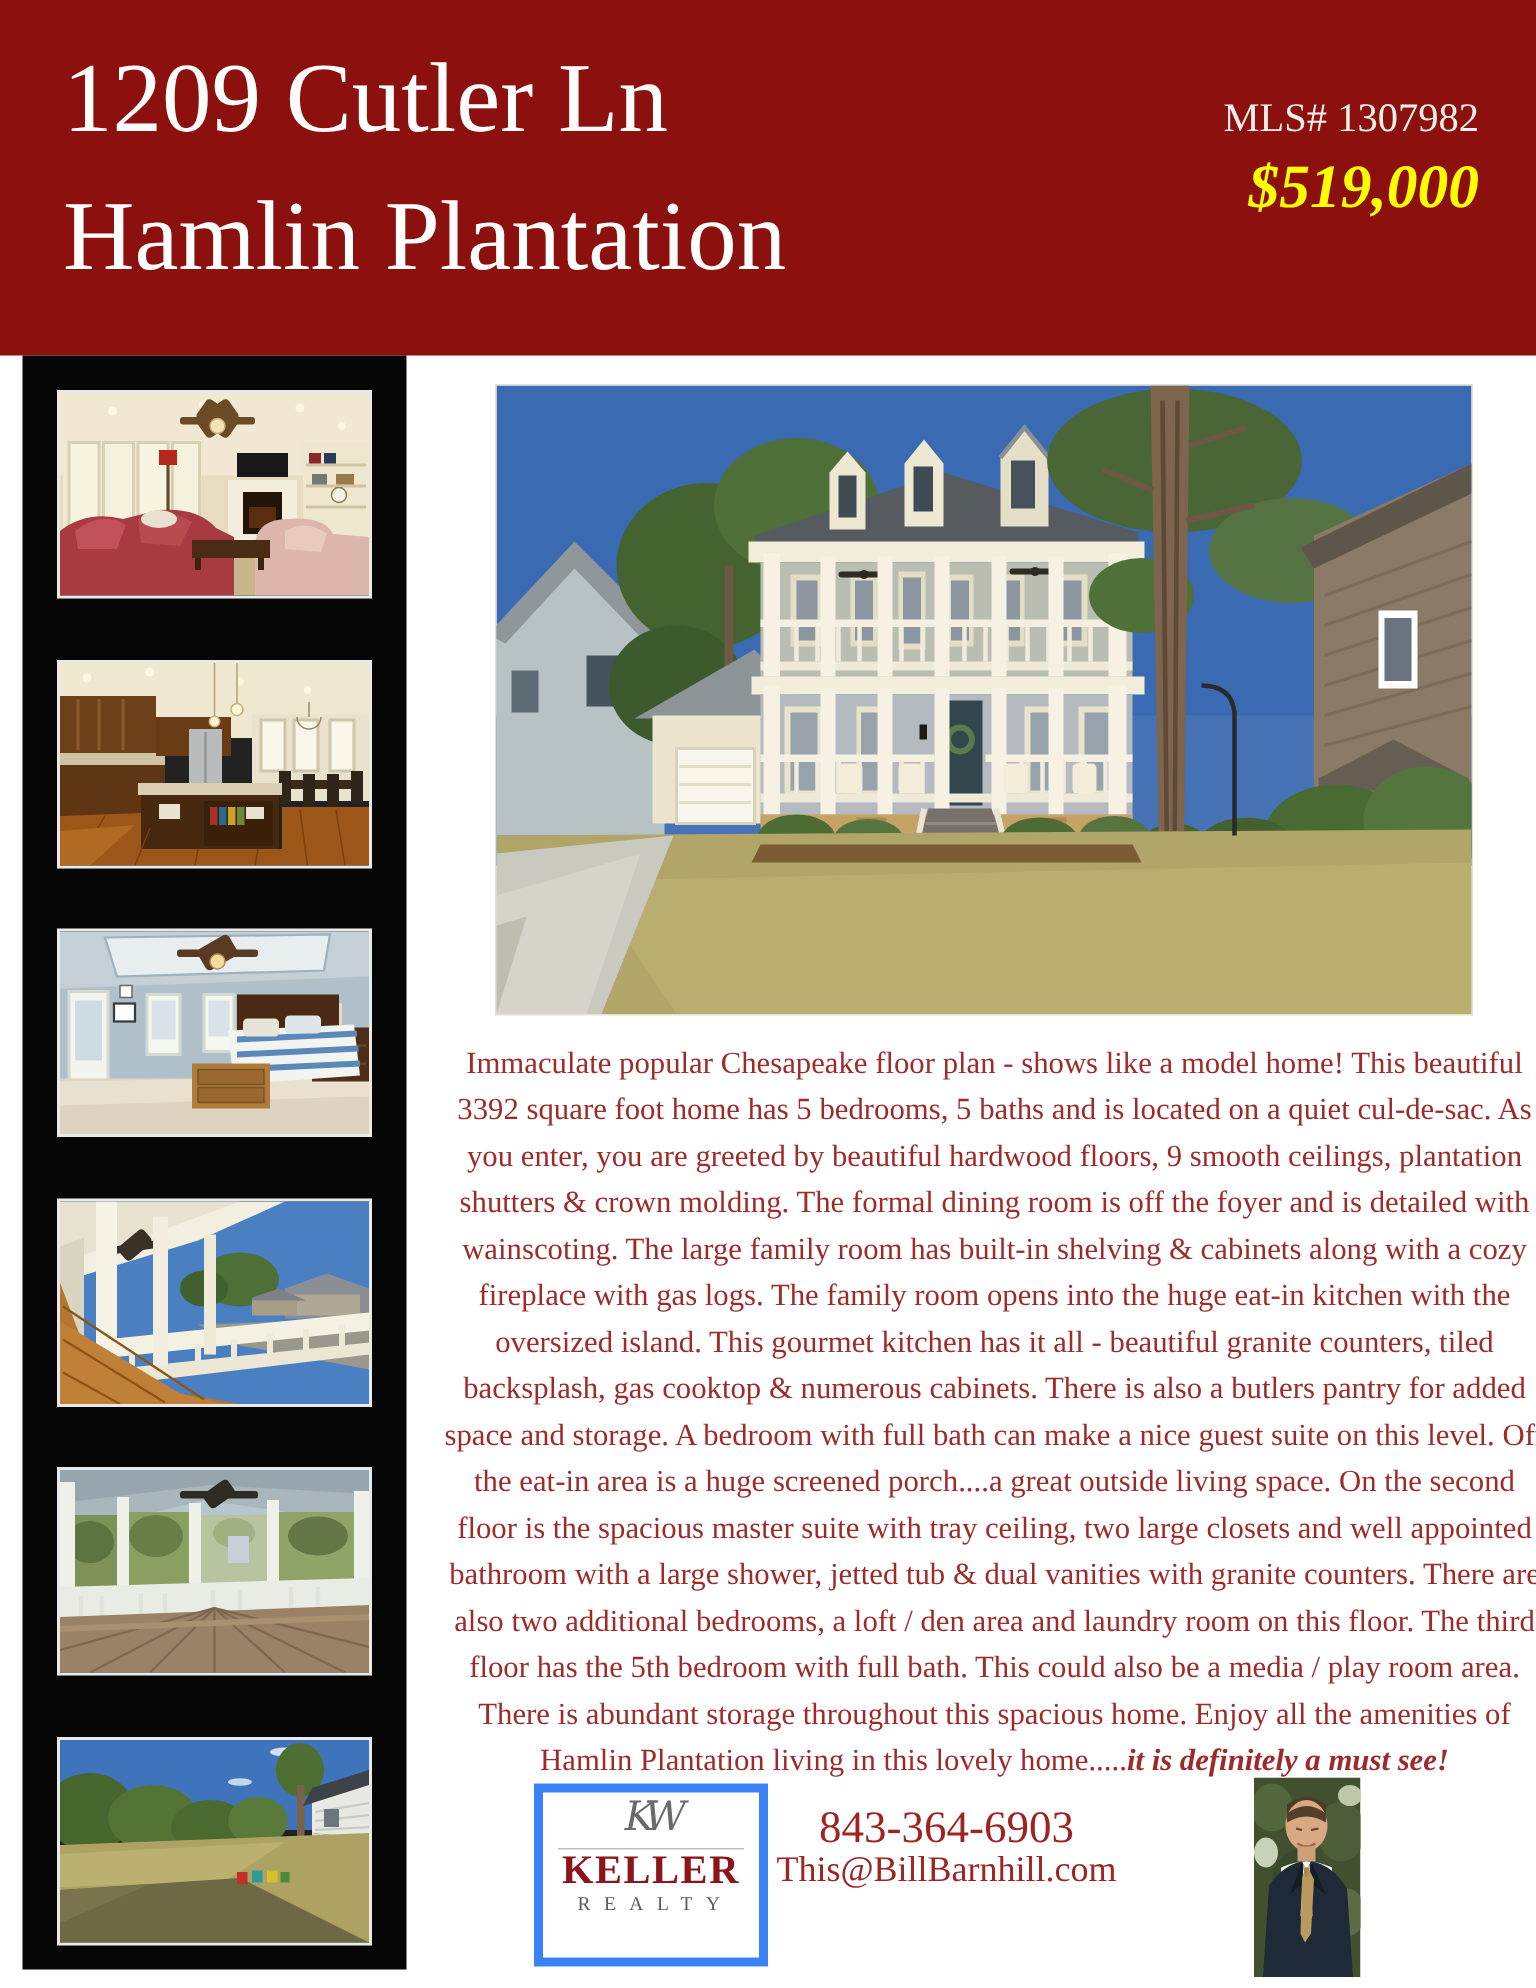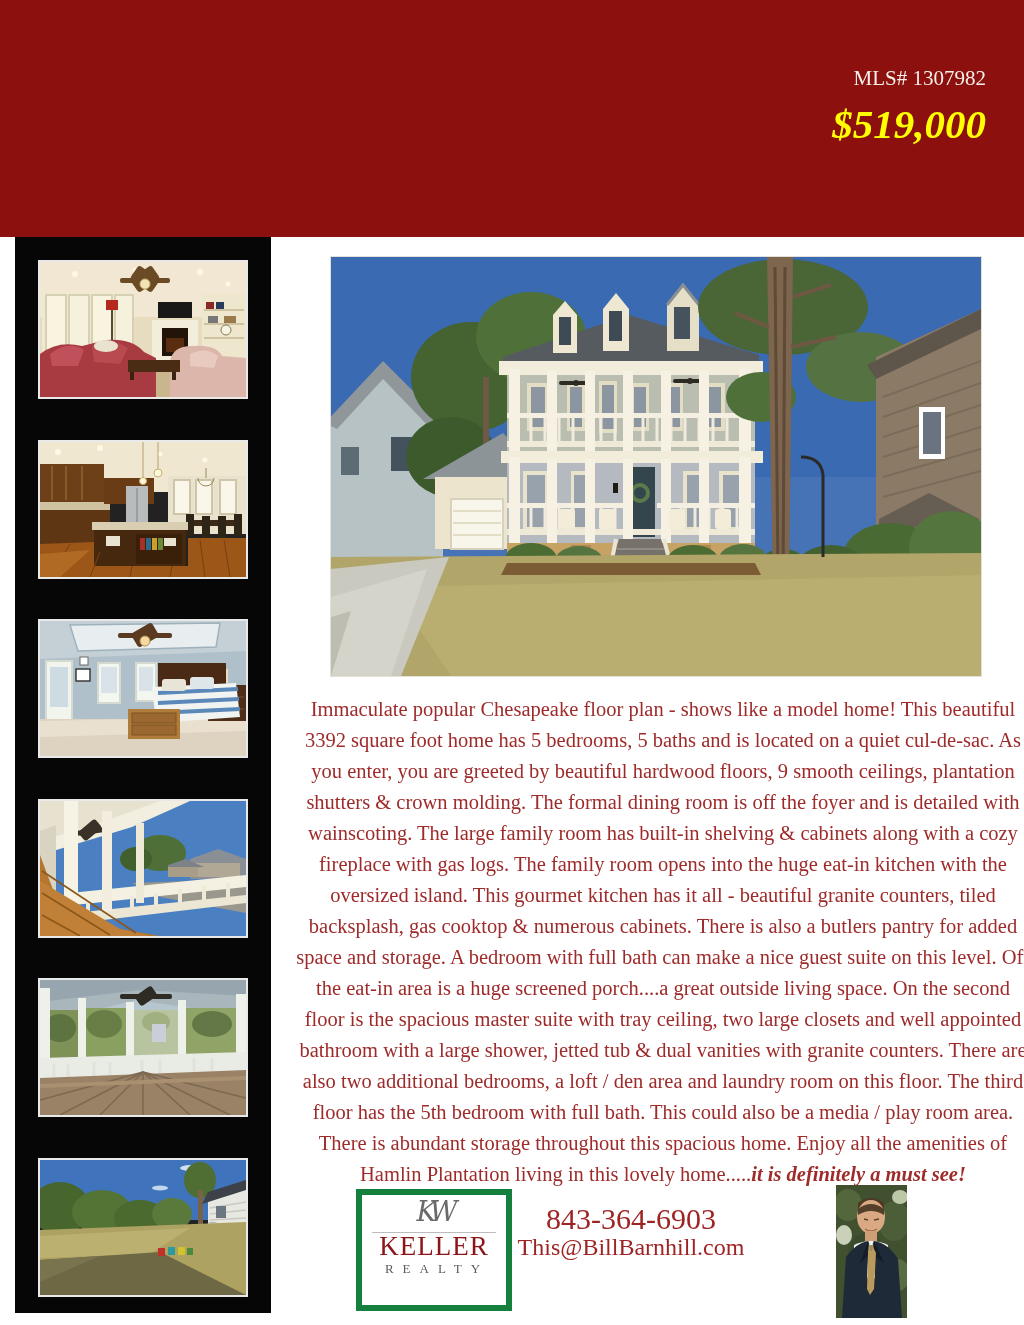--- a/index.html
+++ b/index.html
@@ -2,56 +2,60 @@
 <html><head>
 <meta charset="utf-8">
 <style>
   html,body{margin:0;padding:0;background:#ffffff;}
   .page{position:relative;width:1024px;height:1325px;background:#ffffff;overflow:hidden;
         font-family:"Liberation Serif","DejaVu Serif",serif;}
   
   .header{position:absolute;left:0;top:0;width:1024px;height:237px;background:#8c100e;}
   .addr{position:absolute;left:42px;top:20px;color:#fdfdfd;font-size:66px;line-height:92px;white-space:nowrap;}
   .mlsblock{position:absolute;right:38px;top:60px;text-align:right;}
-  .mls{color:#f3efe9;font-size:21px;line-height:36px;}
+  .mls{color:#f3efe9;font-size:27px;line-height:36px;}
   .price{color:#ffff00;font-size:41px;line-height:46px;font-weight:bold;font-style:italic;margin-top:5px;}
   
   .filmstrip{position:absolute;left:15px;top:237px;width:256px;height:1076px;background:#060606;}
   .thumb{position:absolute;left:23px;width:206px;height:135px;border:2px solid #e9e9e9;background:#222;}
   .thumb svg{display:block;width:206px;height:135px;}
   
   .mainphoto{position:absolute;left:330px;top:256px;width:650px;height:419px;border:1px solid #e3e0d8;}
   .mainphoto svg{display:block;width:650px;height:419px;}
   
   .desc{position:absolute;left:295px;top:694px;width:736px;text-align:center;
         color:#9e2a2a;font-size:20.5px;line-height:31px;}
   .desc .emph{font-weight:bold;font-style:italic;}
   
-  .kwlogo{position:absolute;left:356px;top:1189px;width:144px;height:110px;border:6px solid #15803d;
+  .kwlogo{position:absolute;left:356px;top:1189px;width:144px;height:110px;border:6px solid #3b82f6;
           background:#ffffff;text-align:center;}
   .kwrule{position:absolute;left:10px;right:10px;top:37px;height:1px;background:#bcbcbc;}
   .kwmono{position:relative;display:inline-block;margin-top:2px;font-style:italic;
           font-family:"DejaVu Serif",serif;color:#6a6a6a;font-size:27px;line-height:30px;letter-spacing:-6px;}
-  .kwkeller{color:#8b1518;font-weight:normal;font-size:27px;line-height:26px;letter-spacing:1px;margin-top:6px;}
+  .kwkeller{color:#8b1518;font-weight:bold;font-size:27px;line-height:26px;letter-spacing:1px;margin-top:6px;}
   .kwwilliams{position:relative;color:#8b1518;font-weight:bold;font-size:31px;line-height:30px;letter-spacing:0px;}
   .kwreg{font-size:12px;font-weight:bold;color:#8b1518;vertical-align:sub;}
   .kwrealty{color:#5c5c5c;font-size:13px;letter-spacing:9px;margin-top:2px;padding-left:6px;}
   .agent{position:absolute;left:486px;top:1203px;width:290px;text-align:center;color:#9e2424;}
   .agent-name{font-size:31px;line-height:34px;}
   .agent-phone{font-size:30px;line-height:28px;margin-top:2px;}
   .agent-email{font-size:24px;line-height:28px;}
   .portrait{position:absolute;left:836px;top:1185px;width:71px;height:133px;}
   .portrait svg{display:block;width:71px;height:133px;}
 </style>
 </head>
 <body>
 
 <div class="page">
 
   <div class="header">
+    <div class="addr">
+      <div>1209 Cutler Ln</div>
+      <div>Hamlin Plantation</div>
+    </div>
     <div class="mlsblock">
       <div class="mls">MLS# 1307982</div>
       <div class="price">$519,000</div>
     </div>
   </div>
 
   <div class="filmstrip">
 
     <div class="thumb" style="top:23px;">
       <svg viewBox="0 0 206 135">

